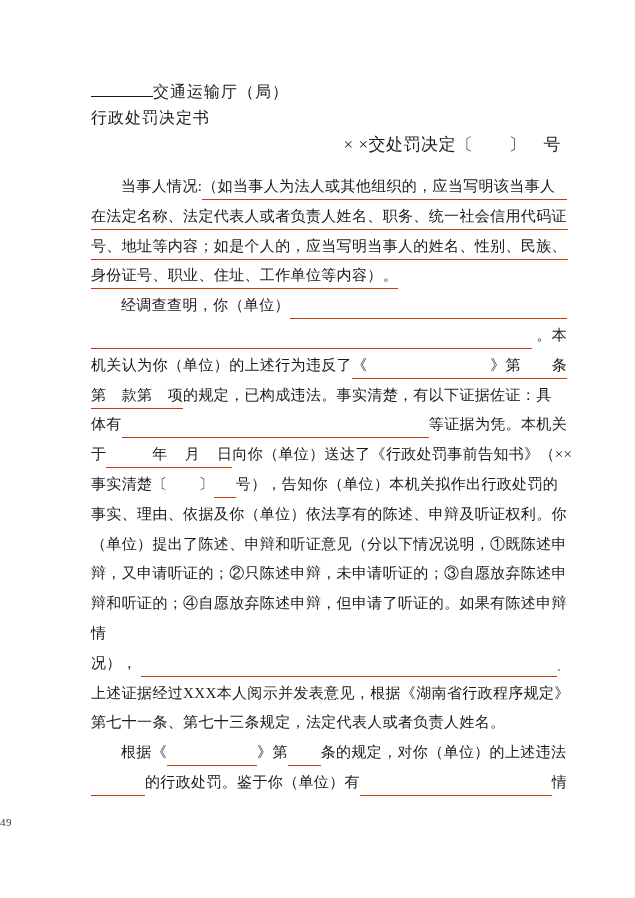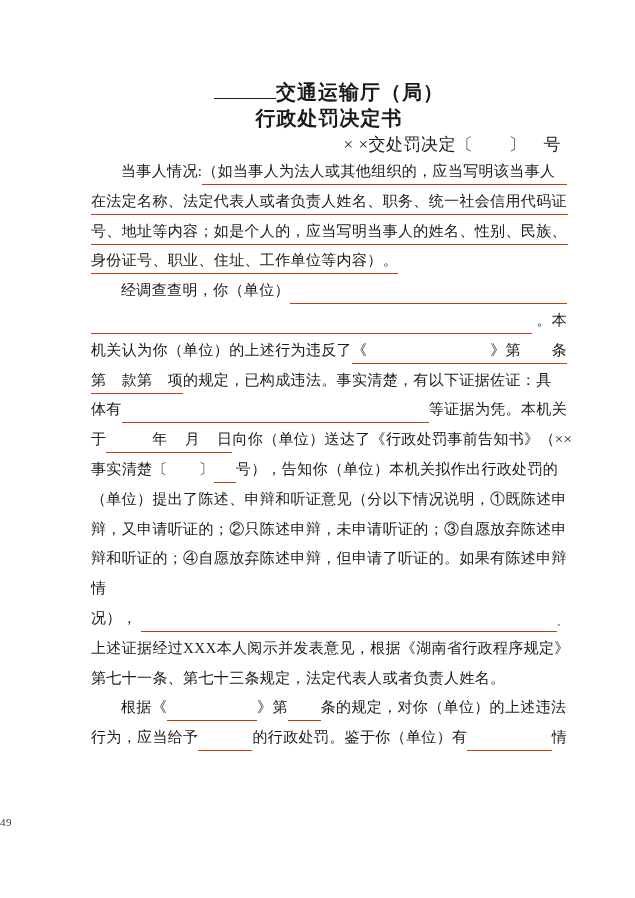--- a/index.html
+++ b/index.html
@@ -10,23 +10,23 @@
     background:#ffffff;
     font-family:"Liberation Serif","DejaVu Serif",serif;
     color:#1a1a1a;
     overflow:hidden;
   }
   .content{
     position:absolute;
     left:91px;top:79px;width:476px;
   }
   .org-line,.doc-title{
-    text-align:center;
-    font-weight:bold;
-    font-size:20px;
+    text-align:left;
+    font-weight:normal;
+    font-size:16px;
     letter-spacing:1px;
     height:26px;line-height:26px;
     white-space:pre;
   }
   .org-blank{
     display:inline-block;
     width:62px;height:14px;
     border-bottom:1.5px solid #1a1a1a;
   }
   .doc-number{
@@ -43,20 +43,21 @@
     align-items:flex-start;
     height:29.8px;
     font-size:15px;
     letter-spacing:0.35px;
   }
   .seg{
     display:block;
     flex:0 0 auto;
     height:25px;line-height:25px;
     white-space:pre;
+    margin-top:15px;
   }
   .u{border-bottom:1px solid #c2410c;}
   .fill{flex:1 1 auto;min-width:0;}
   .blank{flex:0 0 auto;}
   .ind{display:block;flex:0 0 auto;width:30px;height:25px;}
   .small{font-size:10px;line-height:31px;height:25px;overflow:visible;}
   .page-footer{
     position:absolute;
     top:816px;left:0;width:100%;
     font-size:11px;
@@ -123,20 +124,23 @@
           <span class="seg u blank" style="width: 17px;"></span>
           <span class="seg u">日</span>
           <span class="seg">向你（单位）送达了《行政处罚事前告知书》（××</span>
         </div>
         <div class="row">
           <span class="seg">事实清楚〔　　〕</span>
           <span class="seg u blank" style="width: 22px;"></span>
           <span class="seg">号），告知你（单位）本机关拟作出行政处罚的</span>
         </div>
         <div class="row">
+          <span class="seg">事实、理由、依据及你（单位）依法享有的陈述、申辩及听证权利。你</span>
+        </div>
+        <div class="row">
           <span class="seg">（单位）提出了陈述、申辩和听证意见（分以下情况说明，①既陈述申</span>
         </div>
         <div class="row">
           <span class="seg">辩，又申请听证的；②只陈述申辩，未申请听证的；③自愿放弃陈述申</span>
         </div>
         <div class="row">
           <span class="seg">辩和听证的；④自愿放弃陈述申辩，但申请了听证的。如果有陈述申辩</span>
         </div>
         <div class="row">
           <span class="seg">情</span>
@@ -154,21 +158,20 @@
         </div>
         <div class="row">
           <span class="ind"></span>
           <span class="seg">根据《</span>
           <span class="seg u blank" style="width: 90px;"></span>
           <span class="seg">》第</span>
           <span class="seg u blank" style="width: 33px;"></span>
           <span class="seg">条的规定，对你（单位）的上述违法</span>
         </div>
         <div class="row">
-          <span class="seg">行为，应当给予</span>
           <span class="seg u blank" style="width: 54px;"></span>
           <span class="seg">的行政处罚。鉴于你（单位）有</span>
           <span class="seg u fill"></span>
           <span class="seg">情</span>
         </div>
       </div>
   </div>
   <div class="page-footer"><span>49</span></div>
 </div>
 

